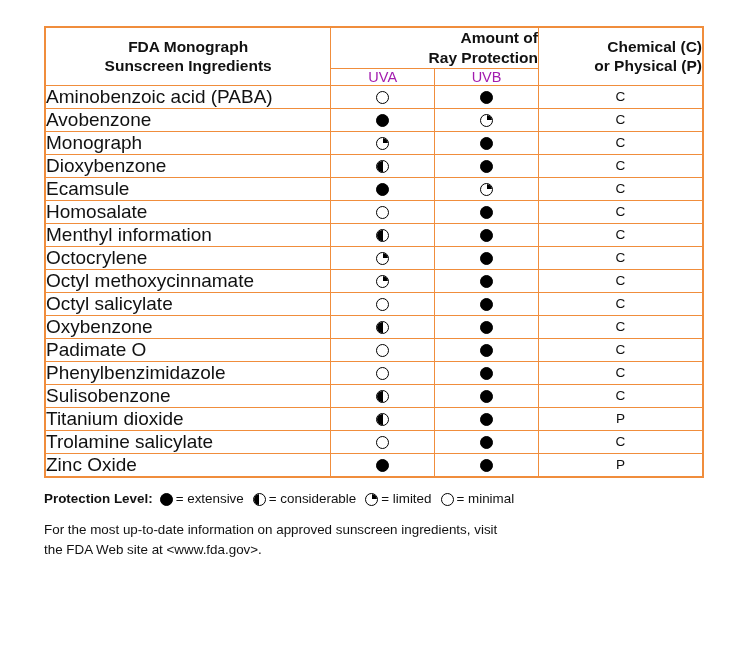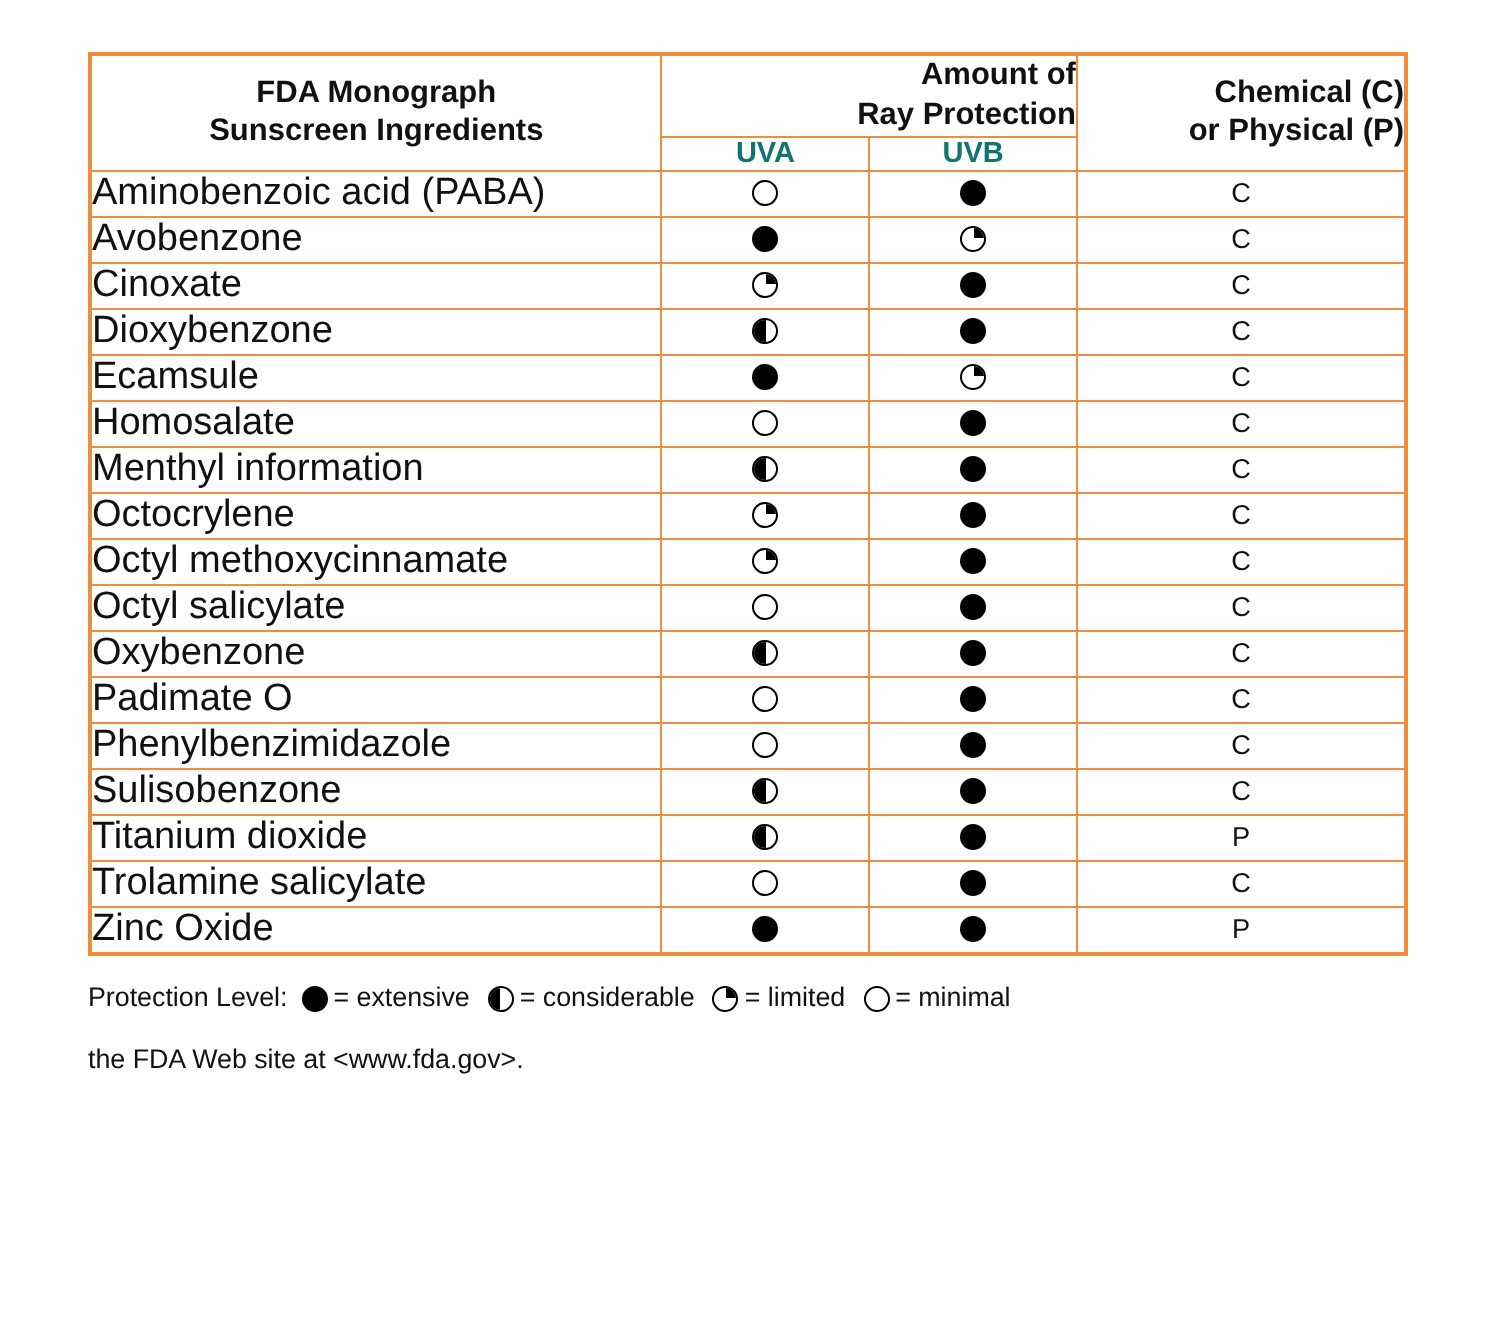--- a/index.html
+++ b/index.html
@@ -39,25 +39,25 @@
 
   .hdr-main {
     font-weight: bold;
     font-size: 15.5px;
     line-height: 1.28;
     padding: 10px 12px 9px 12px;
     color: #111;
   }
   .hdr-main.center { text-align: right; }
   .hdr-sub {
-    font-weight: bold;
+    font-weight: normal;
     font-size: 14.5px;
     text-align: center;
     padding: 5px 0 6px 0;
-    color: #0f766e;
+    color: #a21caf;
   }
 
   td.ing {
     font-size: 19px;
     padding: 4px 0 4px 11px;
     white-space: nowrap;
     color: #111;
   }
   td.sym {
     text-align: center;
@@ -102,21 +102,21 @@
   }
   .circ.min { background: #ffffff; }
 
   .legend {
     margin-top: 11px;
     font-size: 13.4px;
     color: #111;
     line-height: 1.45;
     width: 660px;
   }
-  .legend .lbl { font-weight: normal; }
+  .legend .lbl { font-weight: bold; }
   .legend .item { white-space: nowrap; margin-right: 2px; }
   .legend .circ { margin: 0 3px 0 7px; }
   .note {
     margin-top: 12px;
     font-size: 13.4px;
     line-height: 1.45;
     color: #111;
     width: 648px;
   }
 </style>
@@ -159,21 +159,21 @@
           <td class="sym"><span class="circ full"></span></td>
           <td class="type">C</td>
         </tr>
         <tr>
           <td class="ing">Avobenzone</td>
           <td class="sym"><span class="circ full"></span></td>
           <td class="sym"><span class="circ quarter"></span></td>
           <td class="type">C</td>
         </tr>
         <tr>
-          <td class="ing">Cinoxate</td>
+          <td class="ing">Monograph</td>
           <td class="sym"><span class="circ quarter"></span></td>
           <td class="sym"><span class="circ full"></span></td>
           <td class="type">C</td>
         </tr>
         <tr>
           <td class="ing">Dioxybenzone</td>
           <td class="sym"><span class="circ half"></span></td>
           <td class="sym"><span class="circ full"></span></td>
           <td class="type">C</td>
         </tr>
@@ -256,16 +256,17 @@
           <td class="type">P</td>
         </tr>
       </tbody>
   </table>
 
   <div class="legend">
     <span class="lbl">Protection Level:</span><span id="legend-items"><span class="item"><span class="circ full"></span><span>= extensive</span></span><span class="item"><span class="circ half"></span><span>= considerable</span></span><span class="item"><span class="circ quarter"></span><span>= limited</span></span><span class="item"><span class="circ min"></span><span>= minimal</span></span></span>
   </div>
 
   <div class="note">
+    <div>For the most up-to-date information on approved sunscreen ingredients, visit</div>
     <div>the FDA Web site at &lt;www.fda.gov&gt;.</div>
   </div>
 
 </div>
 
 </body></html>

